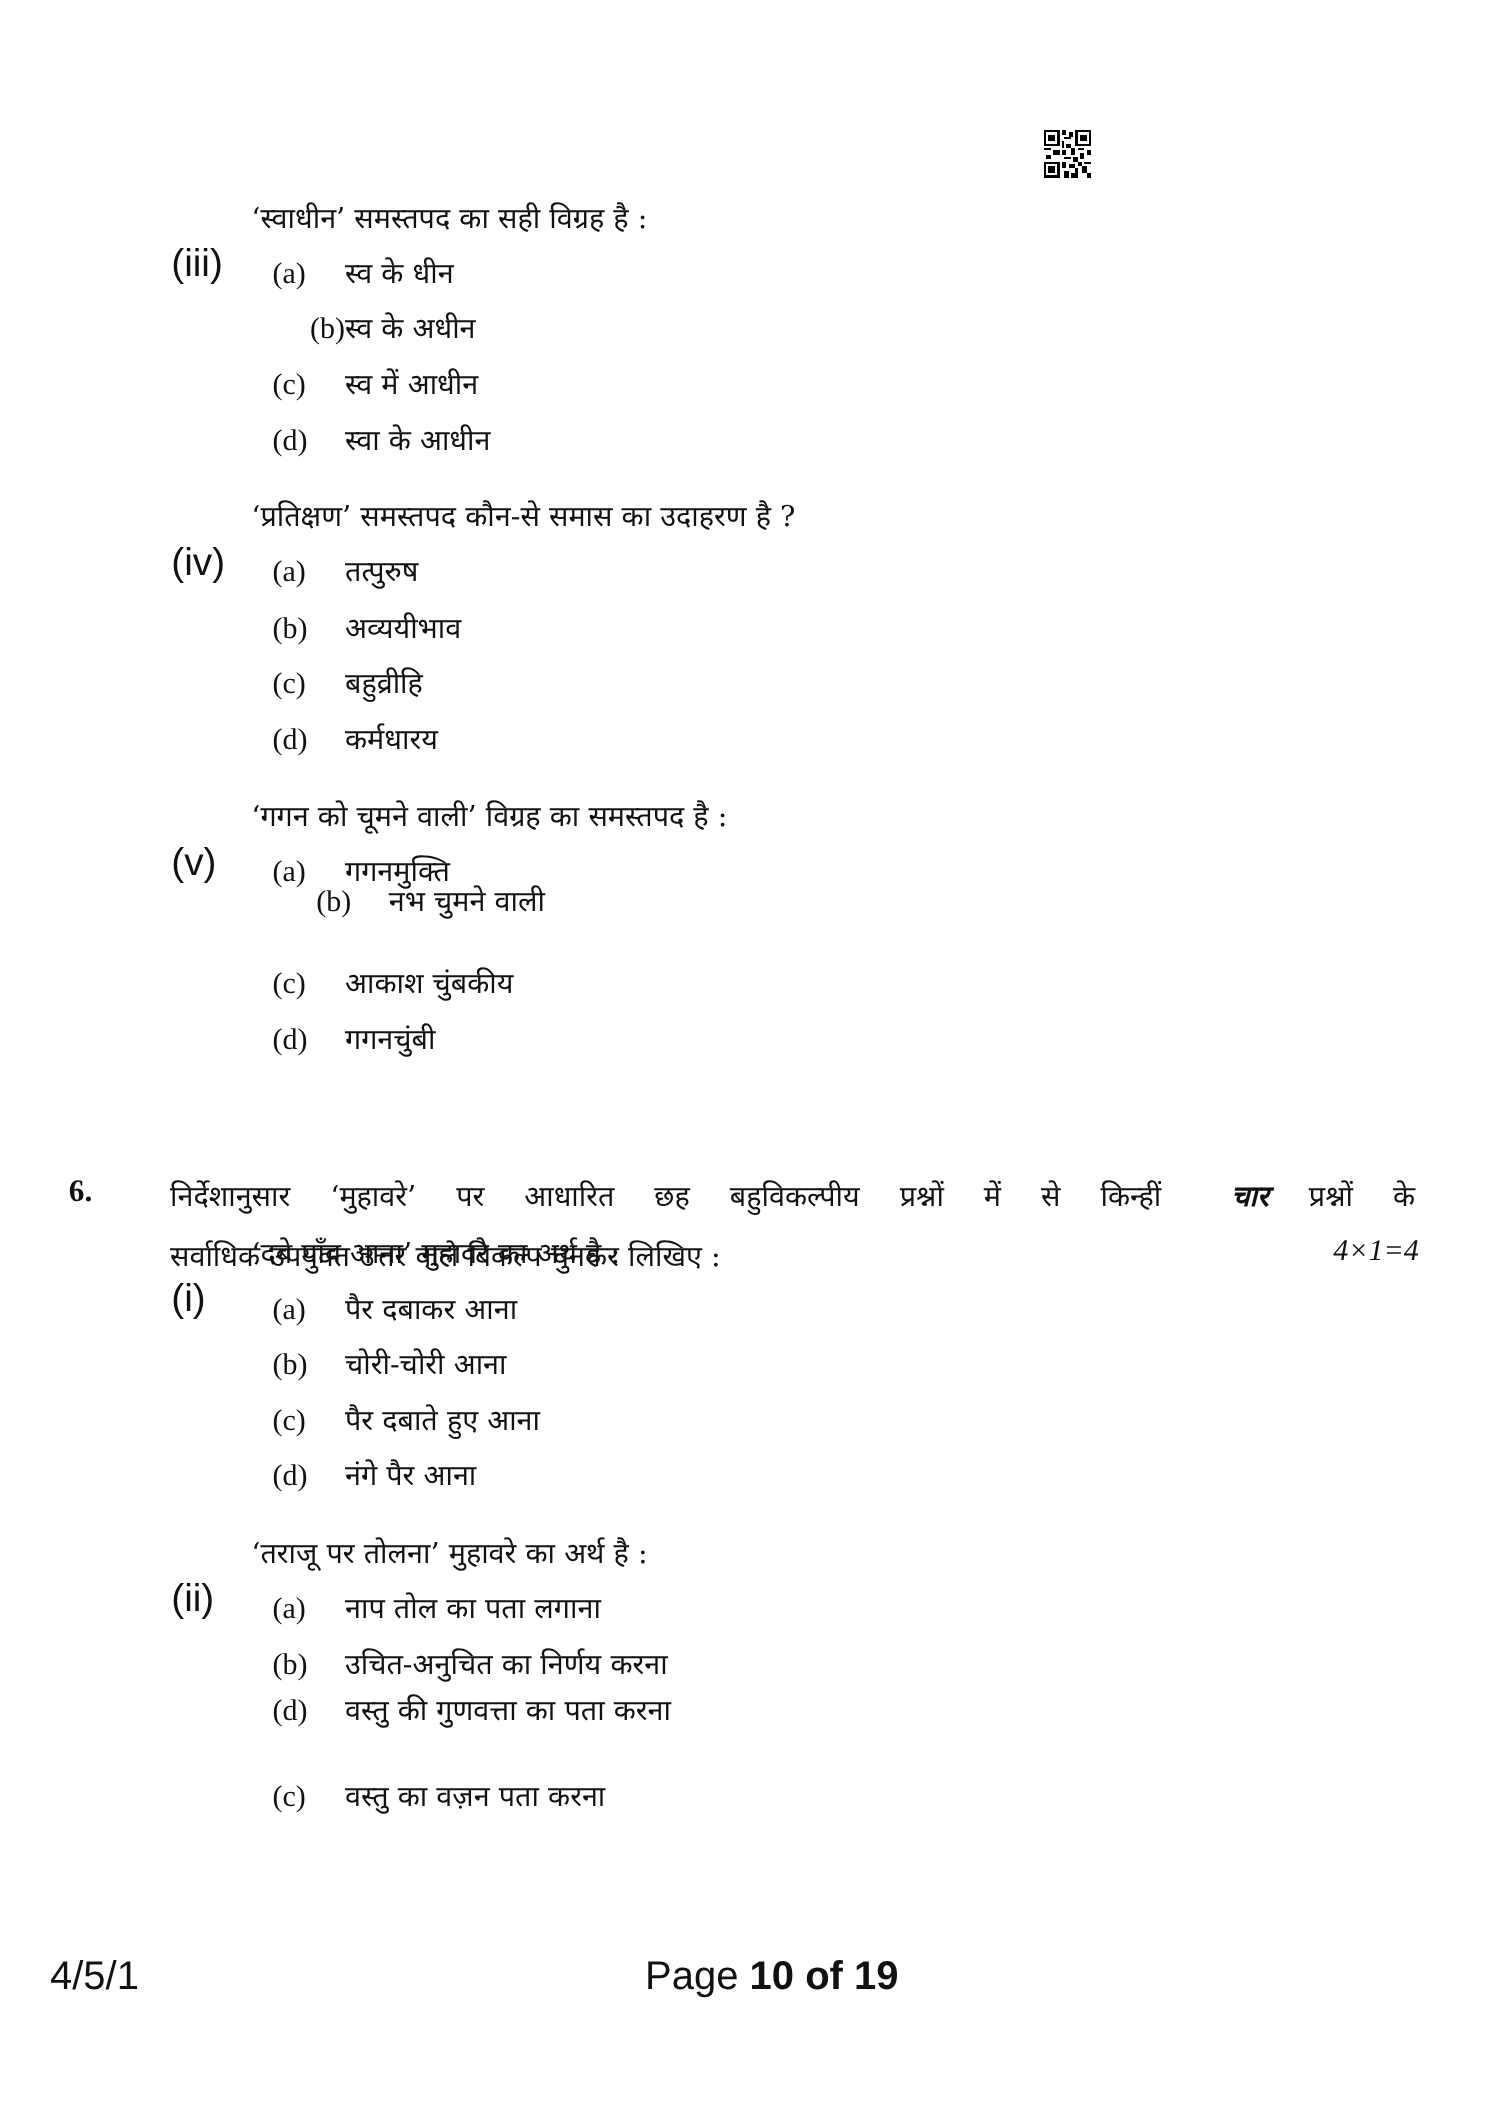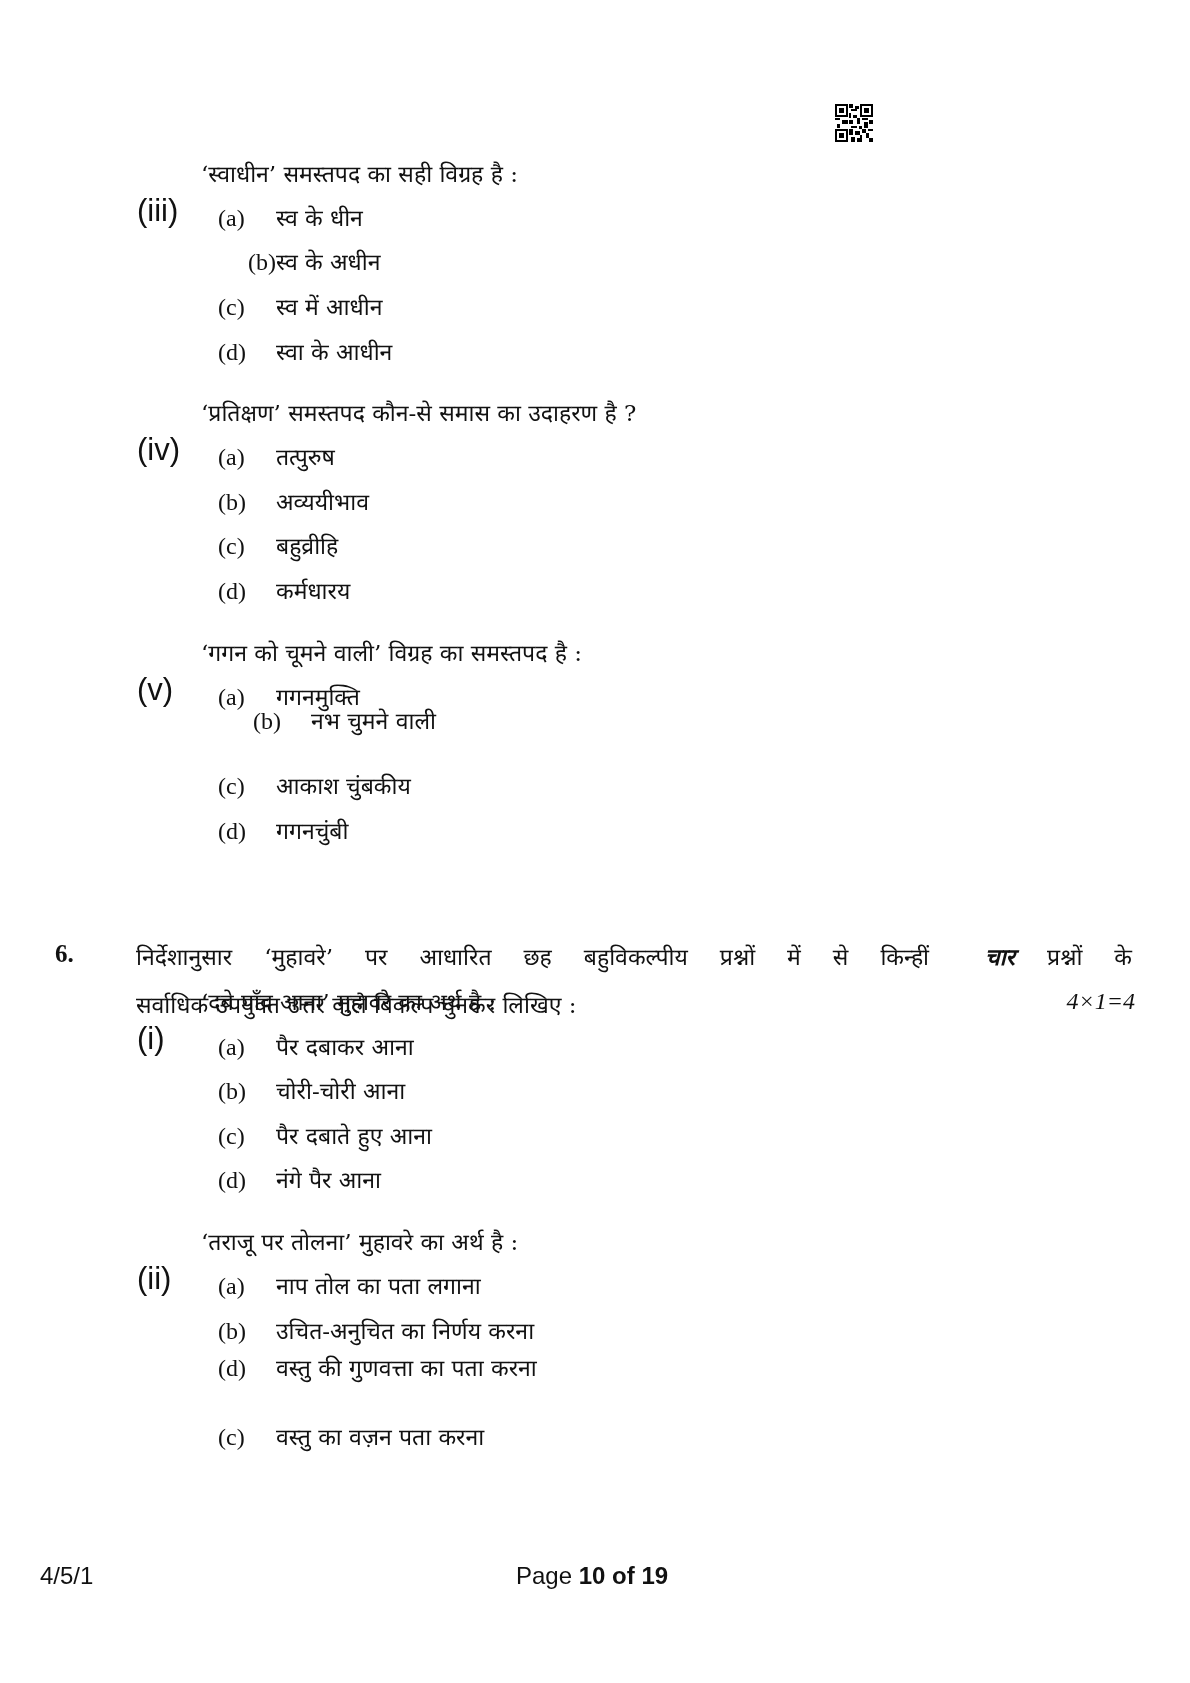--- a/index.html
+++ b/index.html
@@ -12,21 +12,21 @@
   .sub .num { position: absolute; left: 0; top: 0; font-family: Liberation Sans, sans-serif; font-size: 31px; margin-top: 36px; }
   .sub .qtext { position: absolute; left: 64px; top: 0; white-space: nowrap; }
   .opt { position: absolute; left: 218px; font-size: 23px; white-space: nowrap; }
   .opt .olabel { display: inline-block; width: 58px; font-family: "Liberation Serif", serif; font-size: 24px; }
   .q6 { position: absolute; left: 55px; top: 940px; width: 1080px; font-size: 23px; }
   .q6 .qnum { position: absolute; left: 0; top: 0; font-family: "Liberation Serif", serif; font-weight: bold; font-size: 25px; }
   .q6 .line1 { position: absolute; left: 81px; top: 0; width: 996px; text-align: justify; text-align-last: justify; white-space: nowrap; }
   .q6 .line2 { position: absolute; left: 81px; top: 48px; white-space: nowrap; }
   .q6 .marks { position: absolute; right: 0; top: 48px; font-family: "Liberation Serif", serif; font-style: italic; font-size: 24px; }
   .q6 b { font-style: italic; margin-left: 24px; }
-  .footer { position: absolute; top: 1562px; font-family: "Liberation Sans", sans-serif; font-size: 24px; }
+  .footer { position: absolute; top: 1562px; font-family: "Liberation Sans", sans-serif; font-size: 32px; }
   .footer.code { left: 40px; }
   .footer.page { left: 516px; }
 </style>
 </head>
 <body>
 
 <svg class="qr" viewBox="0 0 21 21" shape-rendering="crispEdges">
   <rect width="21" height="21" fill="#fff"></rect>
   <g fill="#000">
     <rect x="0" y="0" width="7" height="7"></rect>

